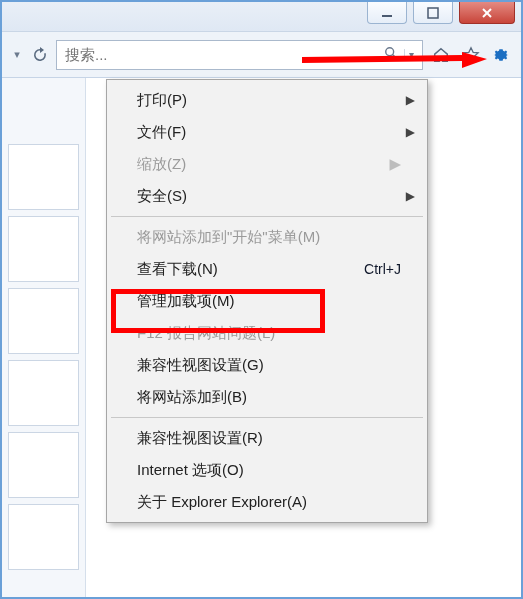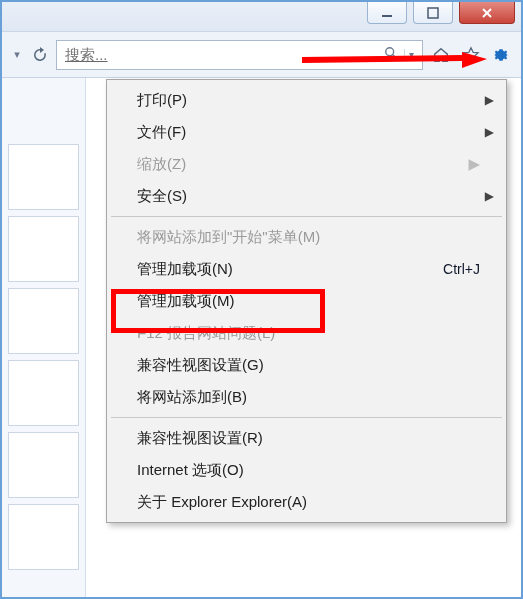--- a/index.html
+++ b/index.html
@@ -78,21 +78,20 @@
     padding: 0 8px;
     color: #888;
   }
   .searchbox input {
     flex:1;
     border:none;
     outline:none;
     font-size: 15px;
     color:#666;
     background:transparent;
-    text-decoration:underline;
   }
   .search-glass {
     color:#6b7a8e;
     padding: 0 6px;
     font-size: 15px;
   }
   .search-drop {
     color:#6b7a8e;
     font-size: 10px;
     padding-left:4px;
@@ -136,21 +135,21 @@
     flex:1;
     background: #fff;
     position:relative;
   }
 
   
   .menu {
     position:absolute;
     top: 77px;
     left: 104px;
-    width: 401px;
+    width: 322px;
     background:#f2f2f2;
     border:1px solid #a6a6a6;
     box-shadow: 3px 3px 6px rgba(0,0,0,0.25);
     padding: 4px 2px;
   }
   .menu-item, .menu-item-disabled {
     height: 32px;
     display:flex;
     align-items:center;
     padding: 0 24px 0 28px;
@@ -263,21 +262,21 @@
   </div>
   <div class="menu-item">
     <span class="label">安全(S)</span>
     <span class="sub-arrow">▶</span>
   </div>
   <div class="menu-sep"></div>
   <div class="menu-item-disabled">
     <span class="label">将网站添加到"开始"菜单(M)</span>
   </div>
   <div class="menu-item">
-    <span class="label">管理加载项(N)</span>
+    <span class="label">查看下载(N)</span>
     <span class="shortcut">Ctrl+J</span>
   </div>
   <div class="menu-item">
     <span class="label">管理加载项(M)</span>
   </div>
   <div class="menu-item-disabled">
     <span class="label">F12 报告网站问题(L)</span>
   </div>
   <div class="menu-item">
     <span class="label">兼容性视图设置(G)</span>

